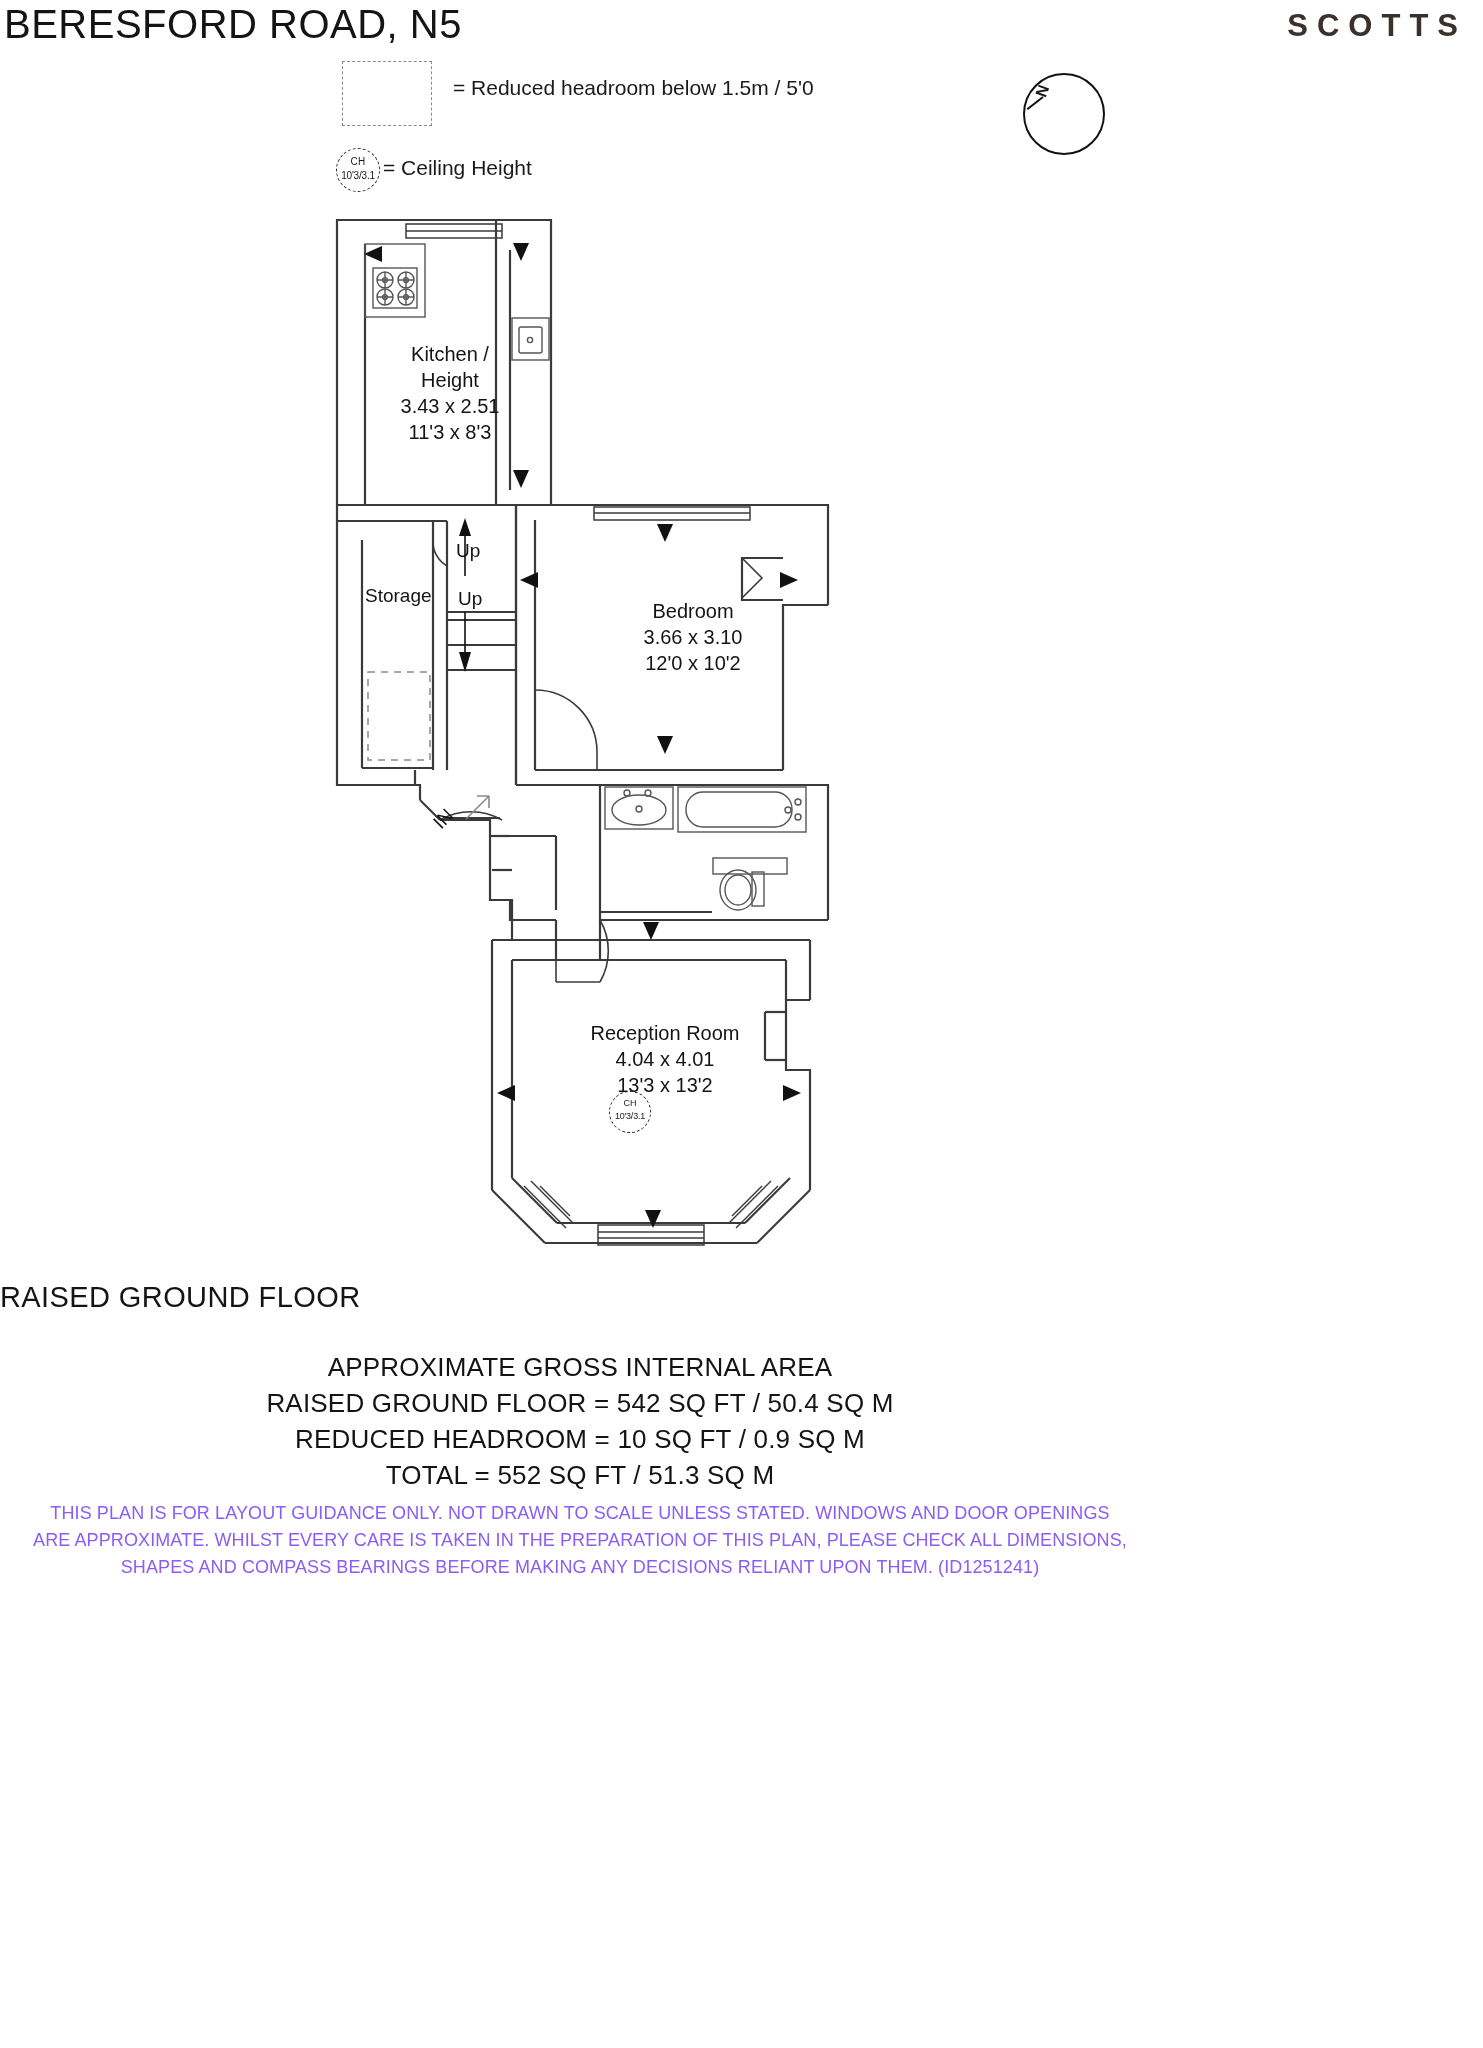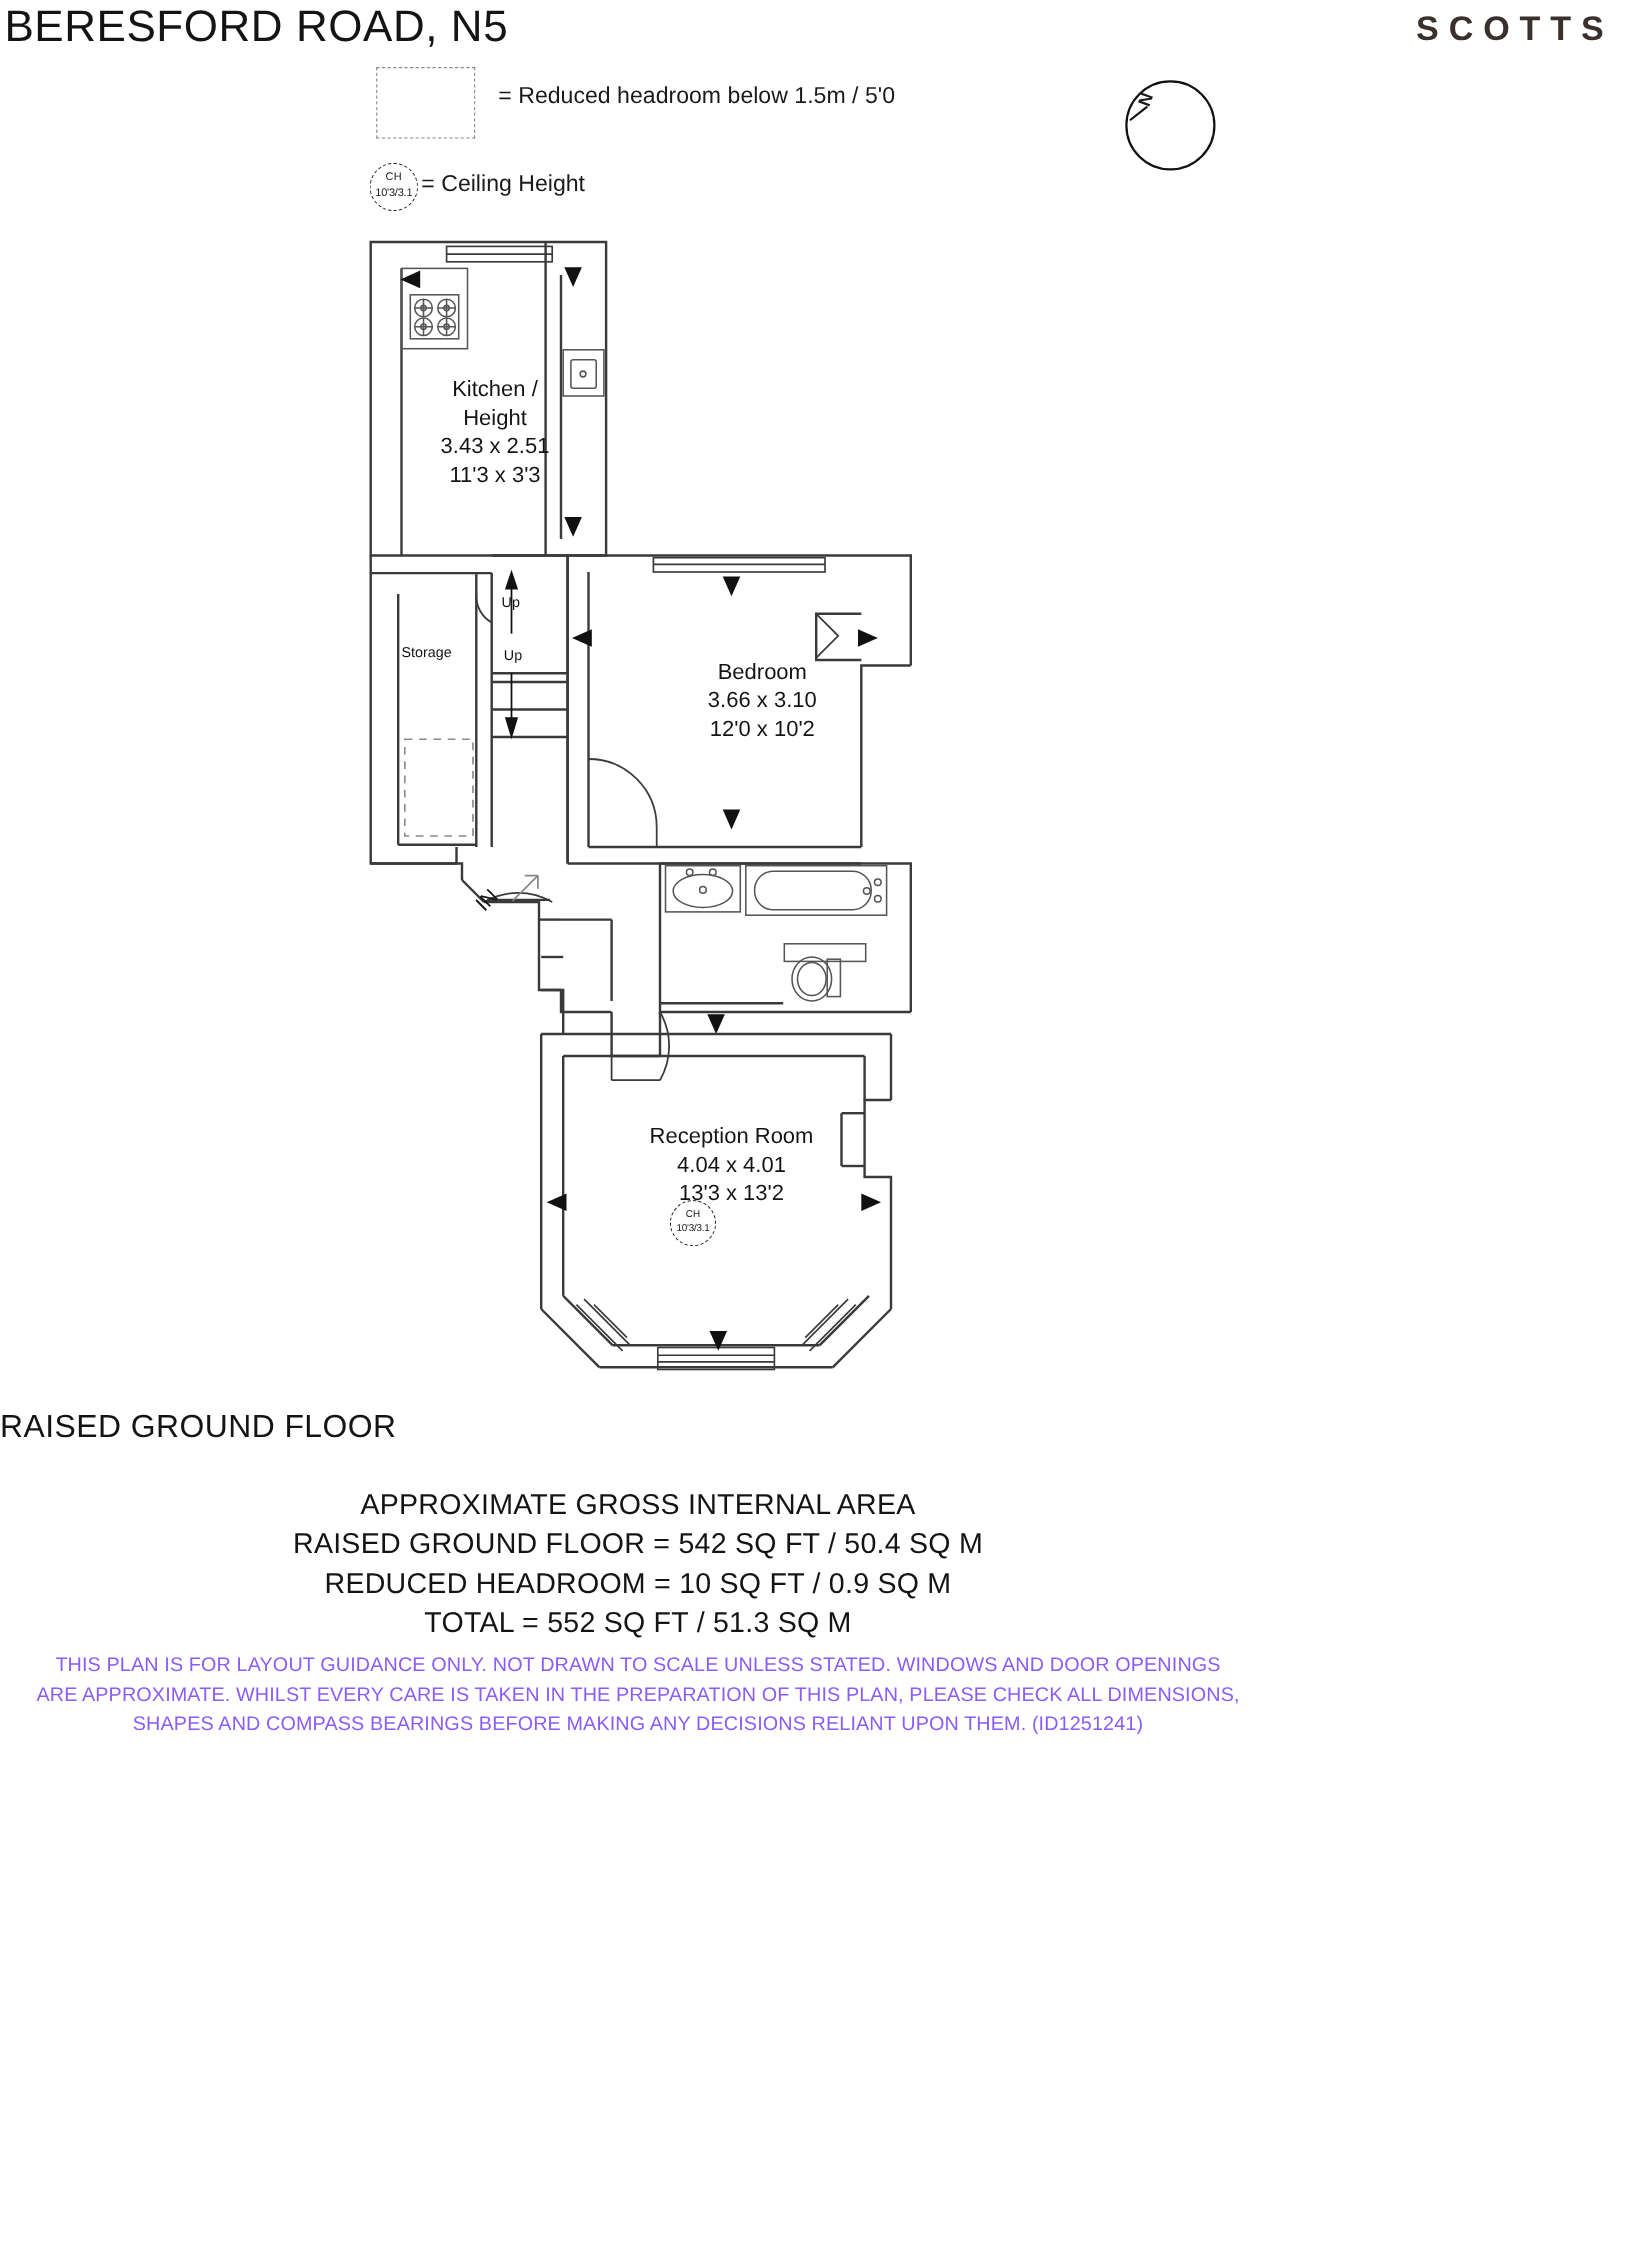--- a/index.html
+++ b/index.html
@@ -137,21 +137,21 @@
 
   
   .room-label {
     text-align: center;
     font-size: 20px;
     line-height: 26px;
     color: #141414;
     white-space: nowrap;
   }
   .small-label {
-    font-size: 13px;
+    font-size: 19px;
     color: #141414;
     white-space: nowrap;
   }
   #label-kitchen { left: 360px; top: 341px; width: 180px; }
   #label-bedroom { left: 558px; top: 598px; width: 270px; }
   #label-reception { left: 530px; top: 1020px; width: 270px; }
   #label-storage { left: 365px; top: 585px; }
   #label-up1 { left: 456px; top: 540px; }
   #label-up2 { left: 458px; top: 588px; }
   #label-in {
@@ -427,21 +427,21 @@
       <path d="M492 900 L512 900 L512 940"></path>
       <path d="M492 870 L512 870"></path>
 
     </g>
   </svg>
 
   <div class="abs room-label" id="label-kitchen">
     <div>Kitchen /</div>
     <div>Height</div>
     <div>3.43 x 2.51</div>
-    <div>11'3 x 3'3</div>
+    <div>11'3 x 8'3</div>
   </div>
 
   <div class="abs room-label" id="label-bedroom">
     <div>Bedroom</div>
     <div>3.66 x 3.10</div>
     <div>12'0 x 10'2</div>
   </div>
 
   <div class="abs room-label" id="label-reception">
     <div>Reception Room</div>

